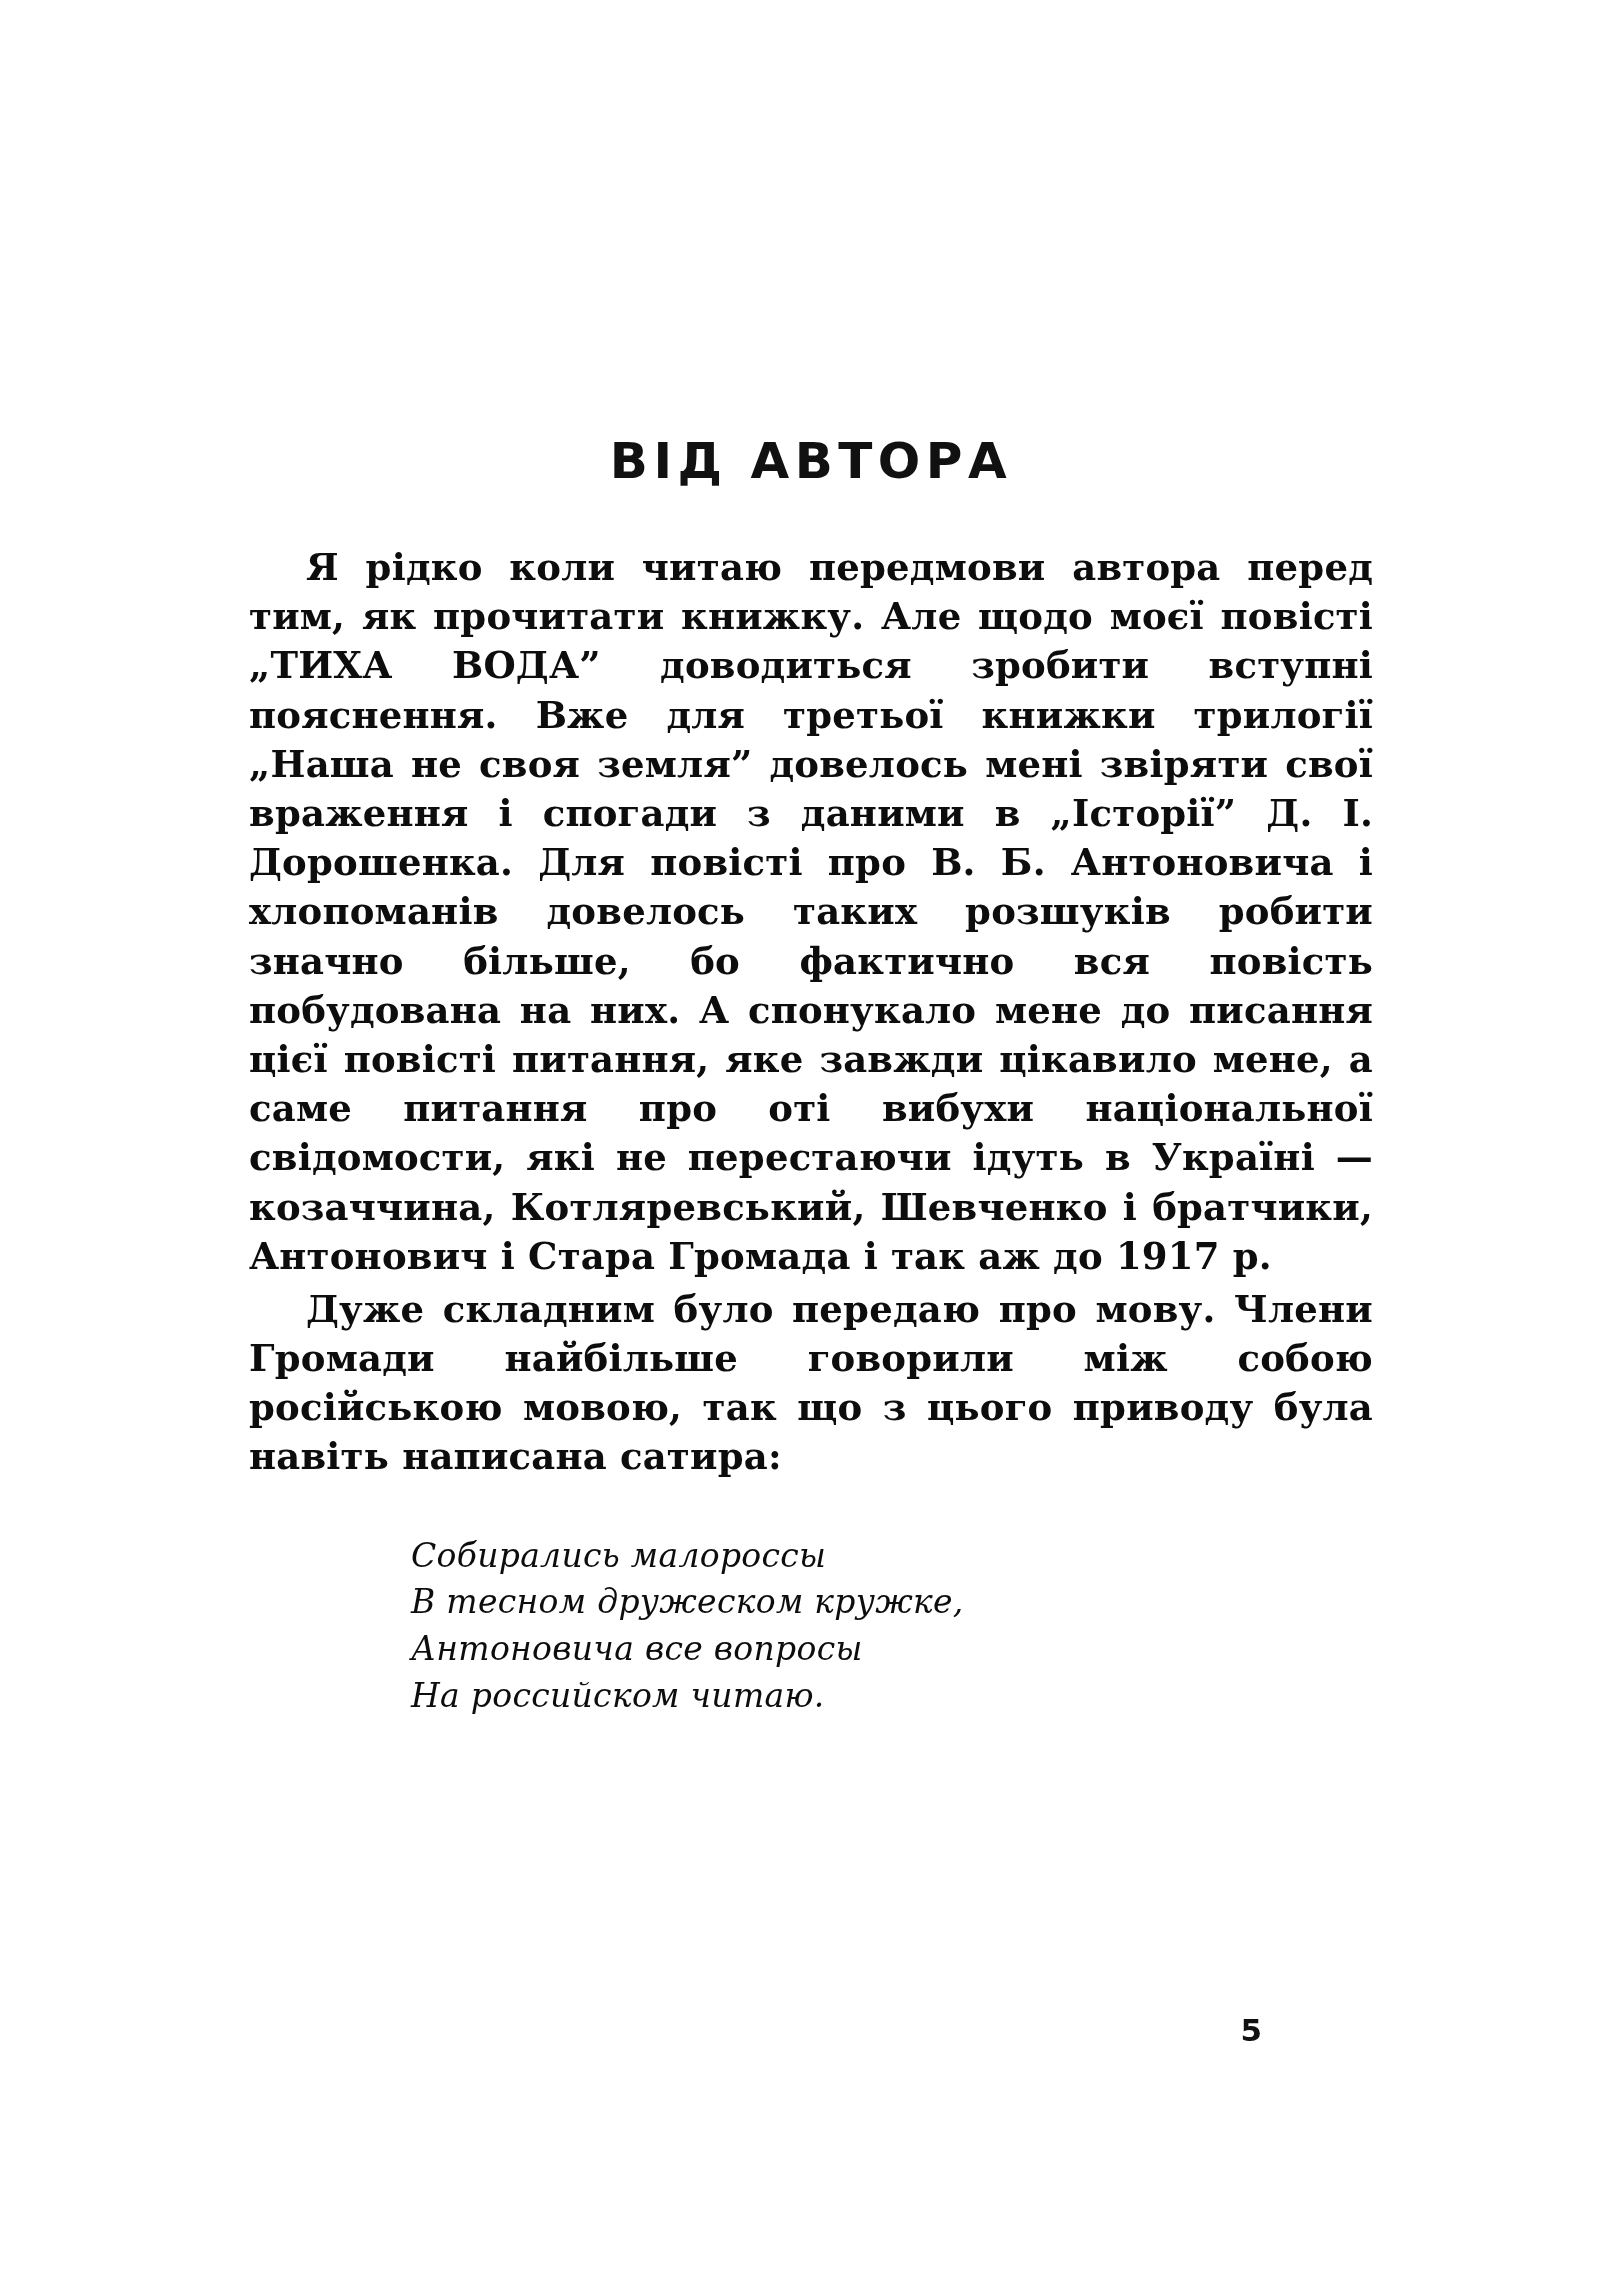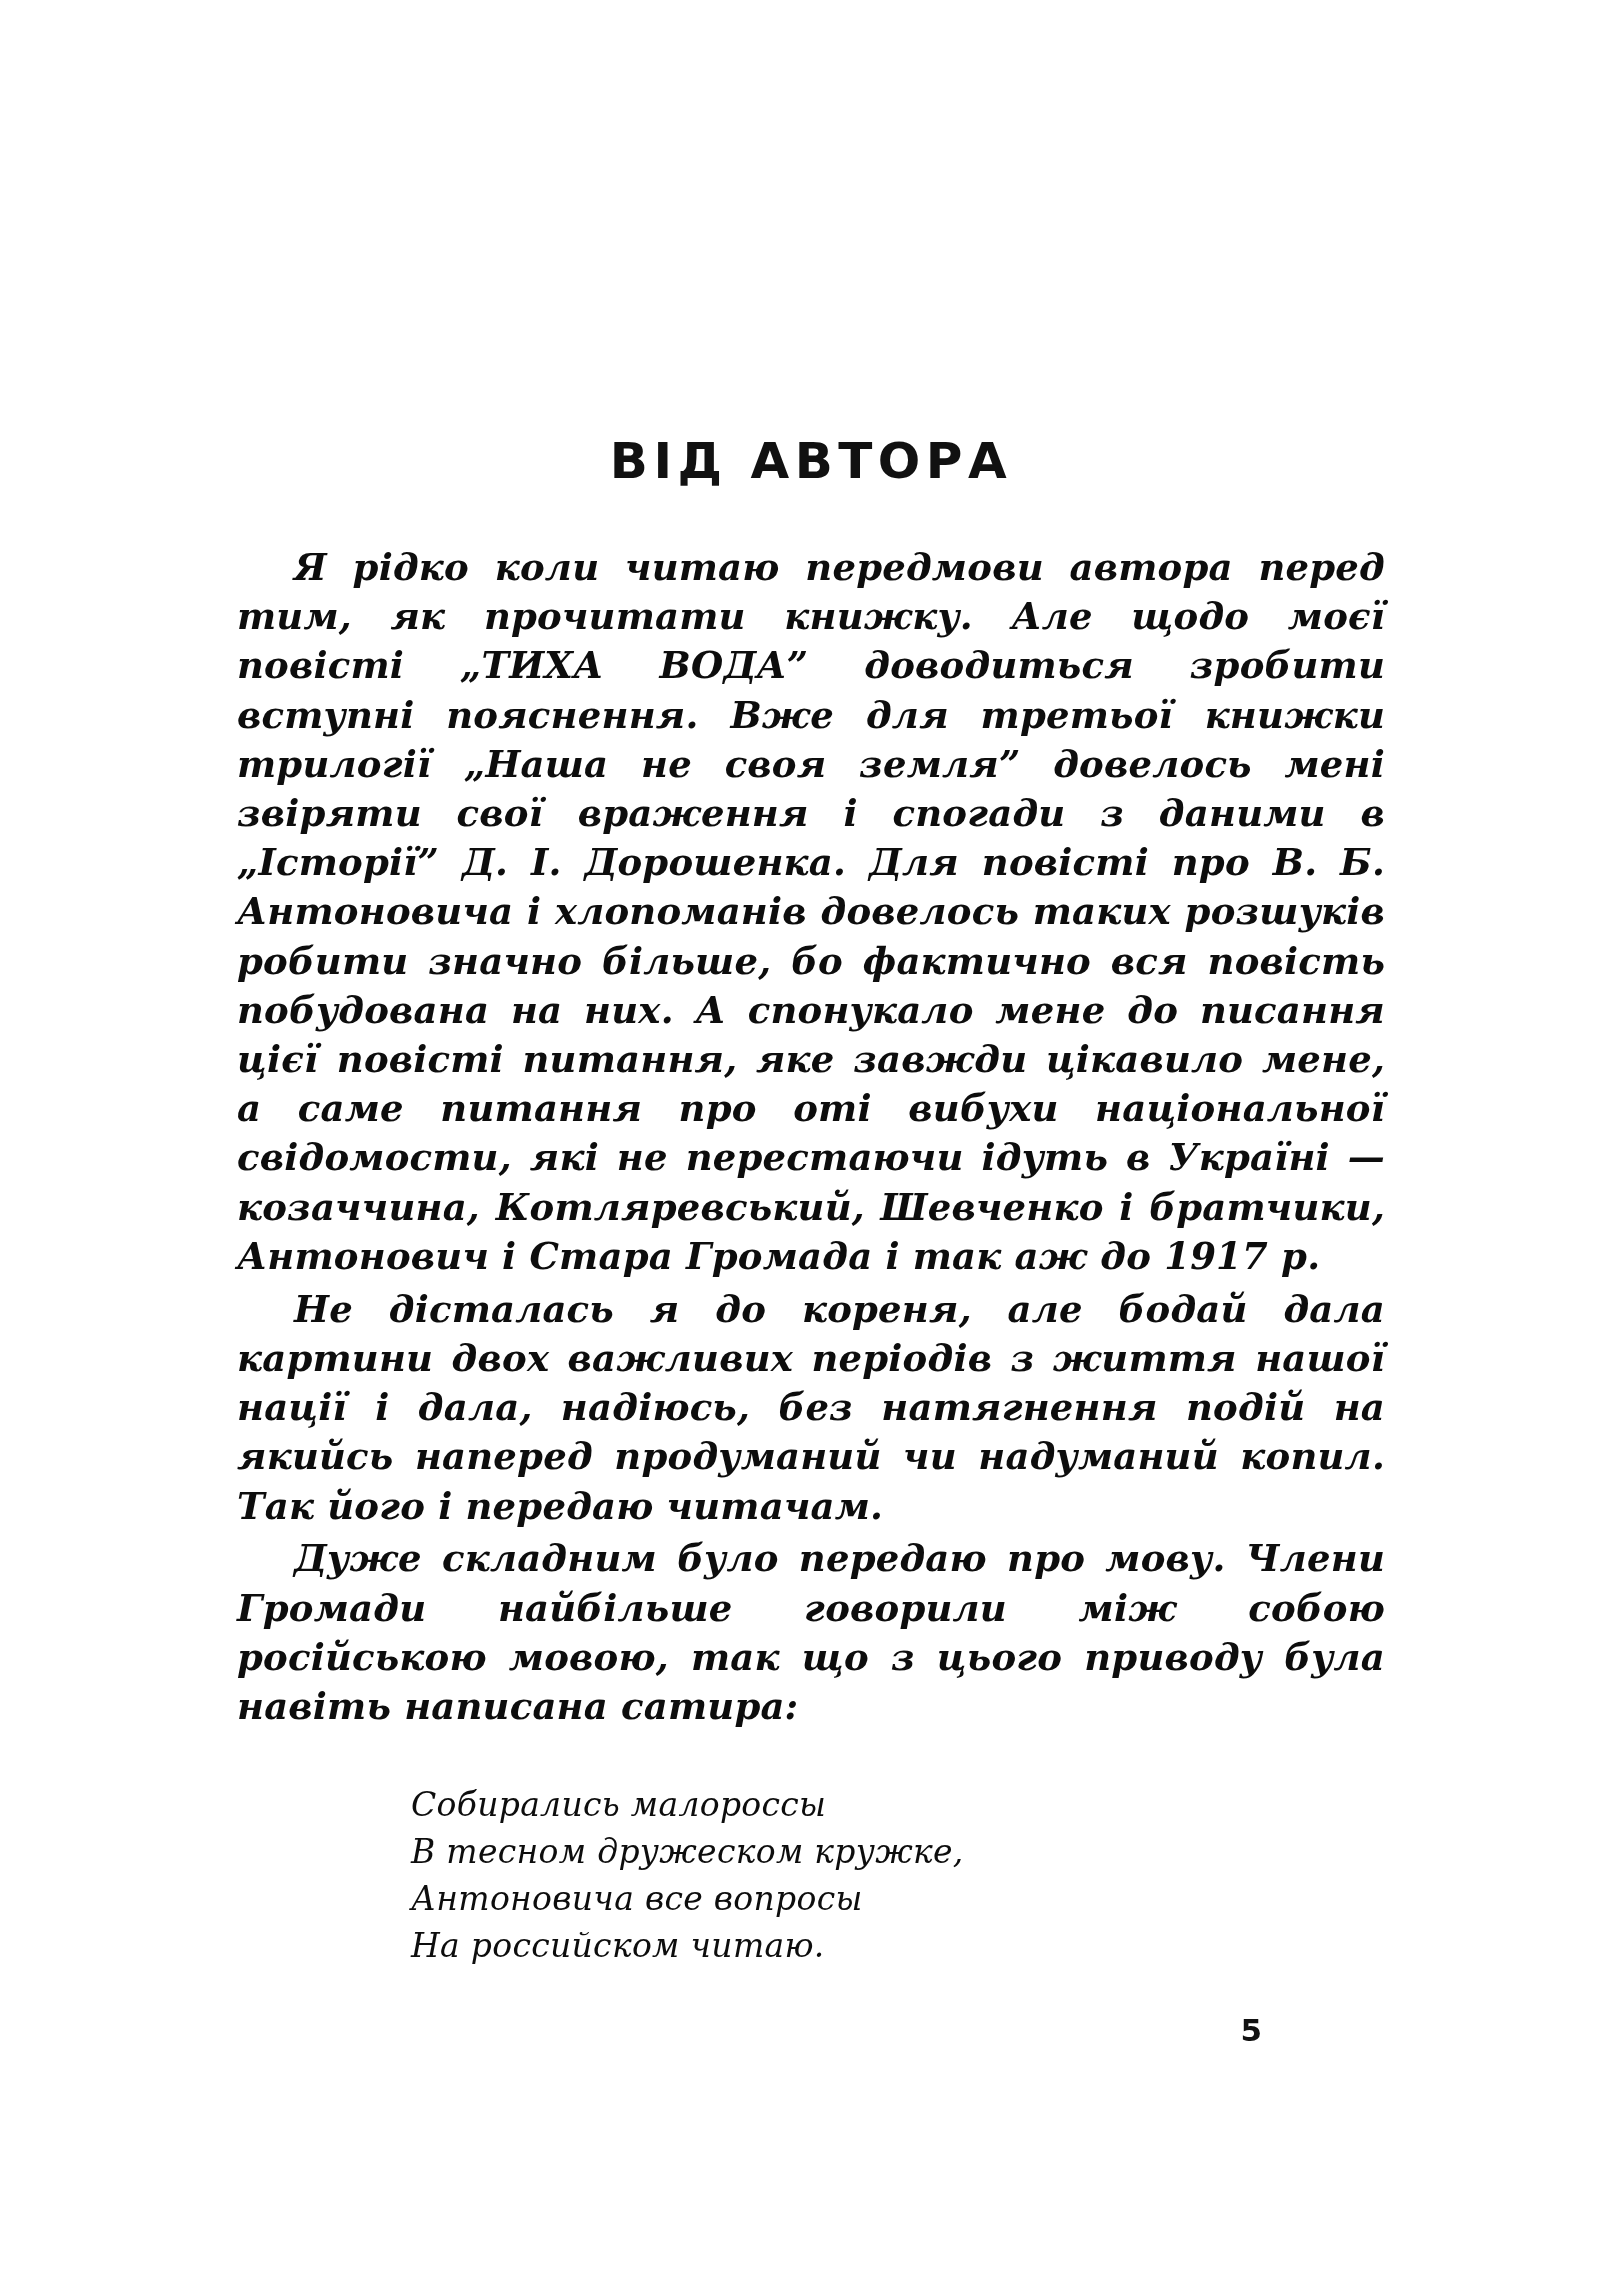--- a/index.html
+++ b/index.html
@@ -34,28 +34,27 @@
     font-family: "DejaVu Sans", "Liberation Sans", sans-serif;
     font-weight: 700;
     font-size: 50px;
     letter-spacing: 5.5px;
     text-align: center;
     margin: 0 0 53px 0;
     color: #111111;
   }
 
   .body-text {
-    font-style: italic;
     font-weight: 700;
     font-size: 37px;
     line-height: 1.33;
     text-align: justify;
     text-justify: inter-word;
     letter-spacing: 0.2px;
-    margin: 0;
+    margin: 12px;
   }
 
   .para {
     text-indent: 57px;
     margin: 0 0 3.7px 0;
   }
 
   .verse {
     margin: 51px 0 16px 0;
     padding-left: 174px;
@@ -85,21 +84,20 @@
 <body>
 
 <div class="page">
 
   <div class="content">
 
     <h1 class="page-heading">ВІД  АВТОРА</h1>
 
     <div class="body-text">
       <p class="para">Я рідко коли читаю передмови автора перед тим, як прочитати книжку. Але щодо моєї повісті „ТИХА ВОДА” доводиться зробити вступні пояснення. Вже для третьої книжки трилогії „Наша не своя земля” довелось мені звіряти свої враження і спогади з даними в „Історії” Д. І. Дорошенка. Для повісті про В. Б. Антоновича і хлопоманів довелось таких розшуків робити значно більше, бо фактично вся повість побудована на них. А спонукало мене до писання цієї повісті питання, яке завжди цікавило мене, а саме питання про оті вибухи національної свідомости, які не перестаючи ідуть в Україні — козаччина, Котляревський, Шевченко і братчики, Антонович і Стара Громада і так аж до 1917 р.</p>
-      <p class="para">Не дісталась я до кореня, але бодай дала картини двох важливих періодів з життя нашої нації і дала, надіюсь, без натягнення подій на якийсь наперед продуманий чи надуманий копил. Так його і передаю читачам.</p>
       <p class="para">Дуже складним було передаю про мову. Члени Громади найбільше говорили між собою російською мовою, так що з цього приводу була навіть написана сатира:</p>
     </div>
 
     <div class="verse">
       <span class="verse-line">Собирались малороссы</span>
       <span class="verse-line">В тесном дружеском кружке,</span>
       <span class="verse-line">Антоновича все вопросы</span>
       <span class="verse-line">На российском читаю.</span>
     </div>
 

